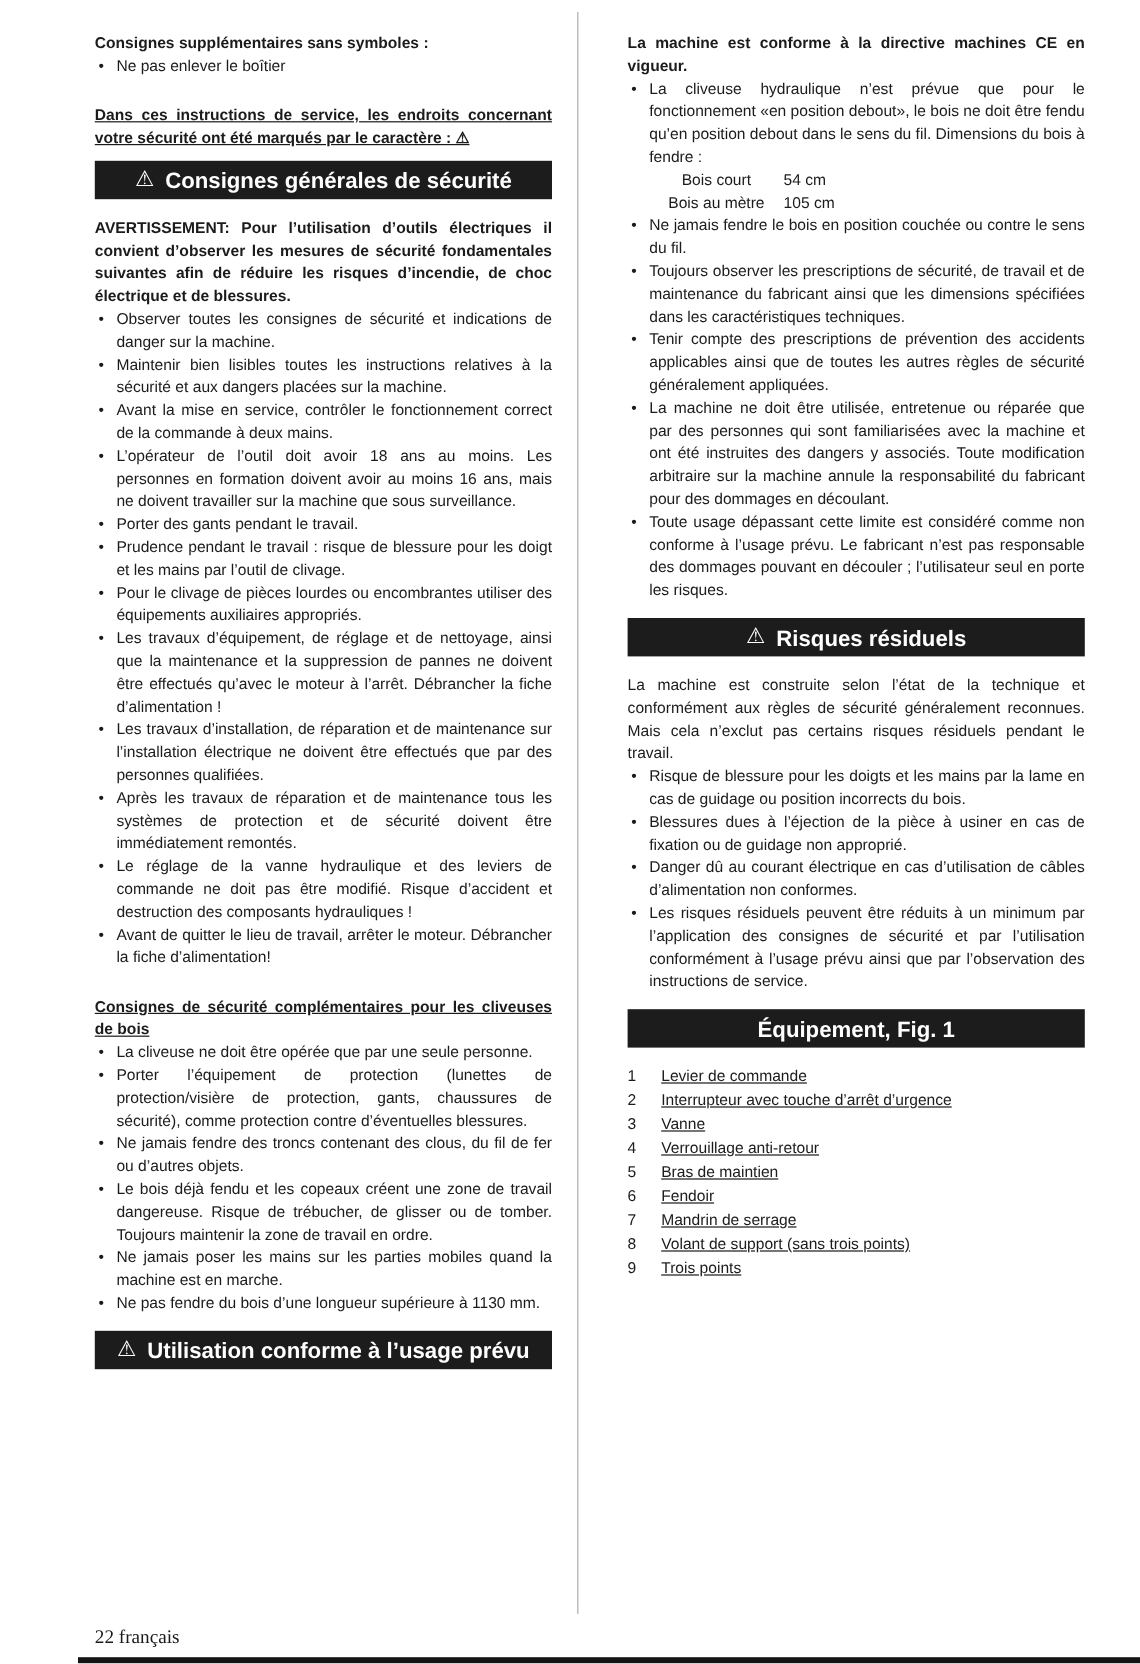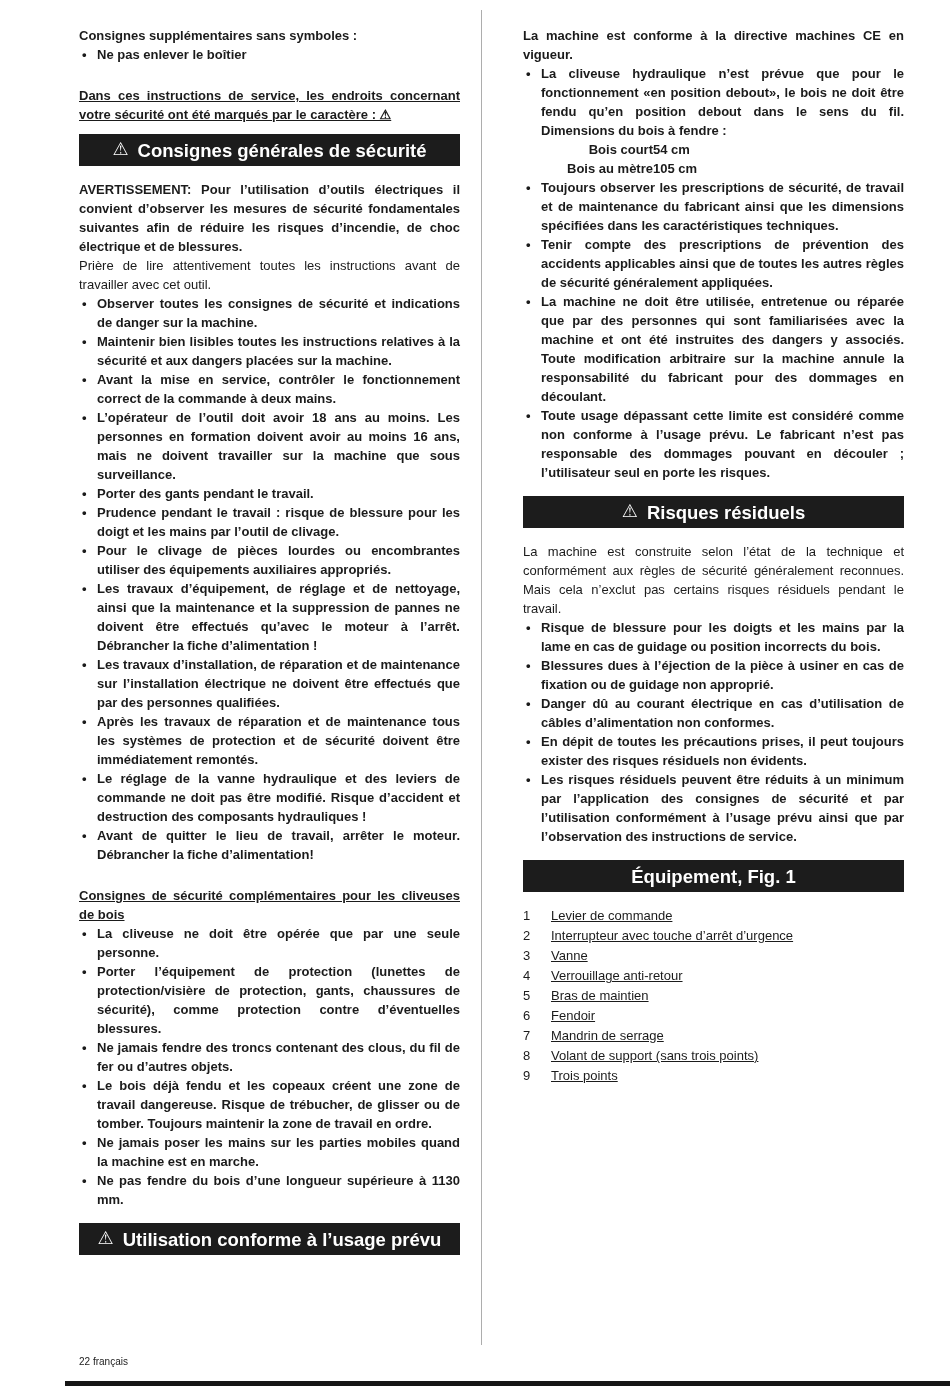--- a/index.html
+++ b/index.html
@@ -23,50 +23,50 @@
     font-size: 13px; line-height: 19px;
     text-align: justify;
   }
   .col-left  { left: 79px; }
   .col-right { left: 511px; margin-left: 12px; }
 
   .bold-para { margin: 0; font-weight: bold; }
   .para { margin: 0; }
   .bullets + .bold-para { margin-top: 22px; text-decoration: underline; }
 
-  .bullets { list-style: none; margin: 0; padding: 0; font-weight: bold; }
+  .bullets { list-style: none; margin: 0; padding: 0; }
   .bullets li { position: relative; padding-left: 18px; }
   .bullets li::before {
     content: "\2022";
     position: absolute; left: 3px; top: 0;
   }
 
   .bar {
     background: #1c1c1c; color: #ffffff;
     height: 32px; margin: 10px 0 14px;
     display: flex; align-items: center; justify-content: center;
     gap: 9px;
     font-weight: bold; font-size: 18.5px;
     text-align: center;
   }
   .bullets + .bar { margin-top: 14px; }
   .warn-icon { font-size: 18px; font-weight: normal; line-height: 1; position: relative; top: -1px; }
 
-  .spec-row { display: flex; text-align: right; }
+  .spec-row { display: flex; text-align: center; }
   .spec-label { width: 112px; flex: none; }
   .spec-value { flex: none; }
 
   .numbered { margin-top: 3px; text-align: left; }
   .num-row { display: flex; line-height: 20px; text-align: left; }
   .num { width: 28px; flex: none; }
   .num-text { flex: 1; text-decoration: underline; }
 
   .footer {
     position: absolute; left: 79px; top: 1356px;
-    font-size: 10px; color: #1b1b1b;
+    font-size: 16px; color: #1b1b1b; font-family: Liberation Serif, serif;
   }
   .bottom-rule {
     position: absolute; left: 65px; right: 0; top: 1381px;
     height: 5px; background: #151515;
   }
 </style>
 </head>
 <body>
 
 <div class="page">
@@ -75,21 +75,20 @@
       <p class="bold-para">Consignes supplémentaires sans symboles :</p>
       <ul class="bullets">
         <li><span>Ne pas enlever le boîtier</span></li>
       </ul>
       <p class="bold-para">Dans ces instructions de service, les endroits concernant votre sécurité ont été marqués par le caractère : ⚠</p>
       <div class="bar">
         <span class="warn-icon">⚠</span>
         <span class="bar-label">Consignes générales de sécurité</span>
       </div>
       <p class="bold-para">AVERTISSEMENT: Pour l’utilisation d’outils électriques il convient d’observer les mesures de sécurité fondamentales suivantes afin de réduire les risques d’incendie, de choc électrique et de blessures.</p>
-      <p class="para">Prière de lire attentivement toutes les instructions avant de travailler avec cet outil.</p>
       <ul class="bullets">
         <li><span>Observer toutes les consignes de sécurité et indications de danger sur la machine.</span></li>
         <li><span>Maintenir bien lisibles toutes les instructions relatives à la sécurité et aux dangers placées sur la machine.</span></li>
         <li><span>Avant la mise en service, contrôler le fonctionnement correct de la commande à deux mains.</span></li>
         <li><span>L’opérateur de l’outil doit avoir 18 ans au moins. Les personnes en formation doivent avoir au moins 16 ans, mais ne doivent travailler sur la machine que sous surveillance.</span></li>
         <li><span>Porter des gants pendant le travail.</span></li>
         <li><span>Prudence pendant le travail : risque de blessure pour les doigt et les mains par l’outil de clivage.</span></li>
         <li><span>Pour le clivage de pièces lourdes ou encombrantes utiliser des équipements auxiliaires appropriés.</span></li>
         <li><span>Les travaux d’équipement, de réglage et de nettoyage, ainsi que la maintenance et la suppression de pannes ne doivent être effectués qu’avec le moteur à l’arrêt. Débrancher la fiche d’alimentation !</span></li>
         <li><span>Les travaux d’installation, de réparation et de maintenance sur l’installation électrique ne doivent être effectués que par des personnes qualifiées.</span></li>
@@ -114,35 +113,35 @@
   <div class="col col-right">
       <p class="bold-para">La machine est conforme à la directive machines CE en vigueur.</p>
       <ul class="bullets">
         <li><span>La cliveuse hydraulique n’est prévue que pour le fonctionnement «en position debout», le bois ne doit être fendu qu’en position debout dans le sens du fil. Dimensions du bois à fendre :</span><div class="spec-row">
             <span class="spec-label">Bois court</span>
             <span class="spec-value">54 cm</span>
           </div><div class="spec-row">
             <span class="spec-label">Bois au mètre</span>
             <span class="spec-value">105 cm</span>
           </div></li>
+        <li><span>Ne jamais fendre le bois en position couchée ou contre le sens du fil.</span></li>
         <li><span>Toujours observer les prescriptions de sécurité, de travail et de maintenance du fabricant ainsi que les dimensions spécifiées dans les caractéristiques techniques.</span></li>
         <li><span>Tenir compte des prescriptions de prévention des accidents applicables ainsi que de toutes les autres règles de sécurité généralement appliquées.</span></li>
         <li><span>La machine ne doit être utilisée, entretenue ou réparée que par des personnes qui sont familiarisées avec la machine et ont été instruites des dangers y associés. Toute modification arbitraire sur la machine annule la responsabilité du fabricant pour des dommages en découlant.</span></li>
         <li><span>Toute usage dépassant cette limite est considéré comme non conforme à l’usage prévu. Le fabricant n’est pas responsable des dommages pouvant en découler ; l’utilisateur seul en porte les risques.</span></li>
       </ul>
       <div class="bar">
         <span class="warn-icon">⚠</span>
         <span class="bar-label">Risques résiduels</span>
       </div>
       <p class="para">La machine est construite selon l’état de la technique et conformément aux règles de sécurité généralement reconnues. Mais cela n’exclut pas certains risques résiduels pendant le travail.</p>
       <ul class="bullets">
         <li><span>Risque de blessure pour les doigts et les mains par la lame en cas de guidage ou position incorrects du bois.</span></li>
         <li><span>Blessures dues à l’éjection de la pièce à usiner en cas de fixation ou de guidage non approprié.</span></li>
         <li><span>Danger dû au courant électrique en cas d’utilisation de câbles d’alimentation non conformes.</span></li>
-        <li><span>En dépit de toutes les précautions prises, il peut toujours exister des risques résiduels non évidents.</span></li>
         <li><span>Les risques résiduels peuvent être réduits à un minimum par l’application des consignes de sécurité et par l’utilisation conformément à l’usage prévu ainsi que par l’observation des instructions de service.</span></li>
       </ul>
       <div class="bar">
         <span class="bar-label">Équipement, Fig. 1</span>
       </div>
       <div class="numbered">
         <div class="num-row">
           <span class="num">1</span>
           <span class="num-text">Levier de commande</span>
         </div>

